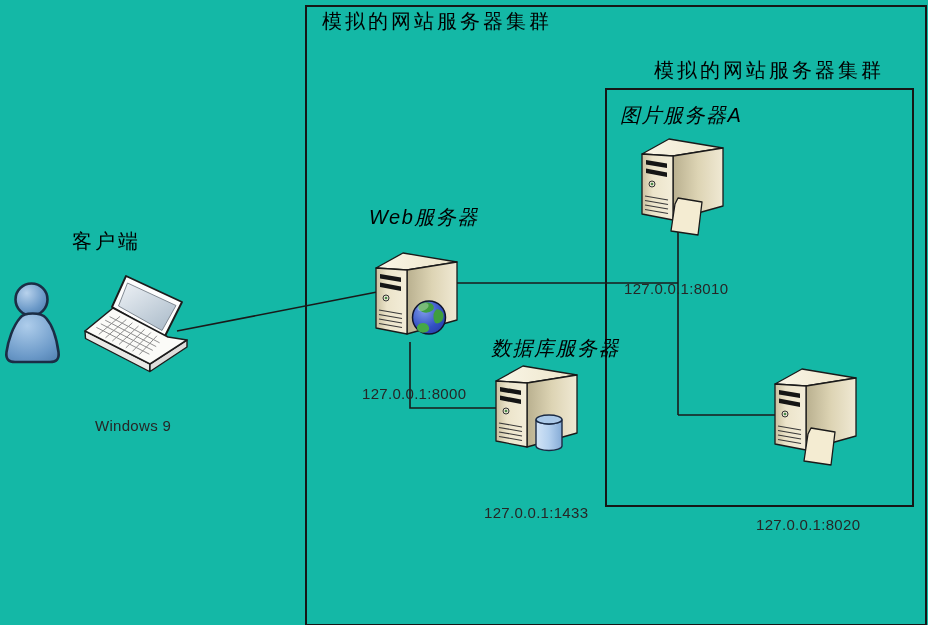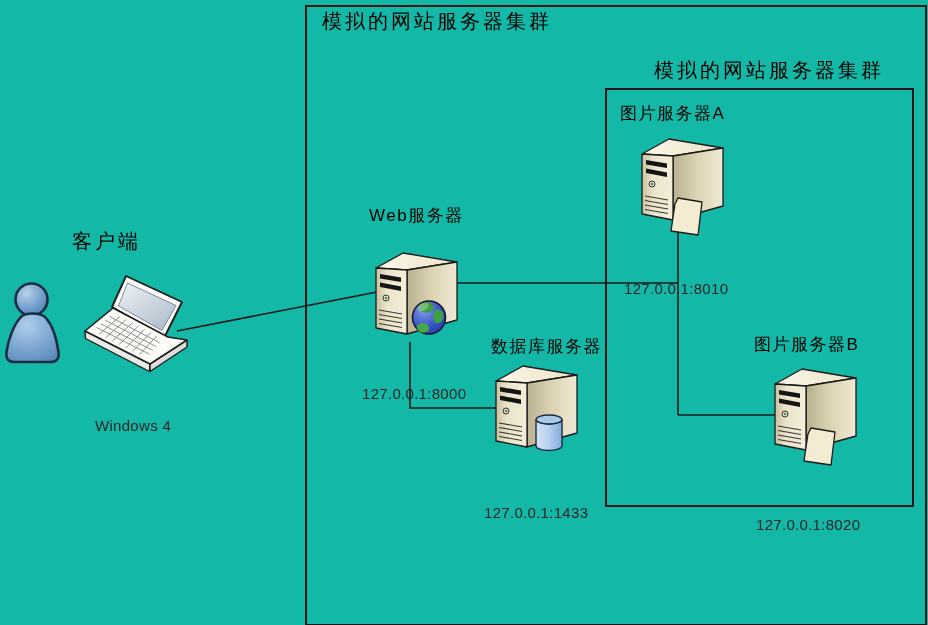--- a/index.html
+++ b/index.html
@@ -4,21 +4,21 @@
 <style>
   html,body { margin:0; padding:0; background:#fff; }
   #stage {
     position:relative; width:928px; height:625px; background:#14b8a6;
     overflow:hidden; font-family:"Liberation Sans","DejaVu Sans",sans-serif;
   }
   .box { position:absolute; border:2px solid #161616; background:transparent; z-index:1; }
   #svg-layer { position:absolute; left:0; top:0; z-index:2; }
   .lbl { position:absolute; color:#000; white-space:nowrap; z-index:3; }
   .cjk-lg { font-size:20px; letter-spacing:3px; }
-  .cjk    { font-size:17px; letter-spacing:1.5px; }
+  .cjk    { font-size:20px; letter-spacing:1.5px;font-style:italic; }
   .addr   { font-size:15px; letter-spacing:0.3px; color:#262626;margin-top:48px; }
 </style>
 </head>
 <body>
 
 <div id="stage">
 
   <div class="box" style="left:305px; top:5px; width:618px; height:617px;"></div>
   <div class="box" style="left:605px; top:88px; width:305px; height:415px;"></div>
 
@@ -142,27 +142,26 @@
     <g>
       <use href="#srv" transform="translate(773,368)"></use>
       <path d="M804,461 L808,434 L811,428 L835,432 L831,465 Z" fill="#f4ecd2" stroke="#1a1a1a" stroke-width="1.3" stroke-linejoin="round"></path>
     </g>
   </svg>
 
   <div class="lbl cjk-lg" style="left:322px; top:8px;">模拟的网站服务器集群</div>
   <div class="lbl cjk-lg" style="left:654px; top:57px;">模拟的网站服务器集群</div>
 
   <div class="lbl cjk-lg" style="left:72px; top:228px;">客户端</div>
-  <div class="lbl addr" style="left:95px; top:369px;">Windows 4</div>
+  <div class="lbl addr" style="left:95px; top:369px;">Windows 9</div>
 
   <div class="lbl cjk" style="left:369px; top:204px;">Web服务器</div>
   <div class="lbl addr" style="left:362px; top:337px;">127.0.0.1:8000</div>
 
   <div class="lbl cjk" style="left:491px; top:335px;">数据库服务器</div>
   <div class="lbl addr" style="left:484px; top:456px;">127.0.0.1:1433</div>
 
   <div class="lbl cjk" style="left:620px; top:102px;">图片服务器A</div>
   <div class="lbl addr" style="left:624px; top:232px;">127.0.0.1:8010</div>
 
-  <div class="lbl cjk" style="left:754px; top:333px;">图片服务器B</div>
   <div class="lbl addr" style="left:756px; top:468px;">127.0.0.1:8020</div>
 
 </div>
 
 </body></html>

